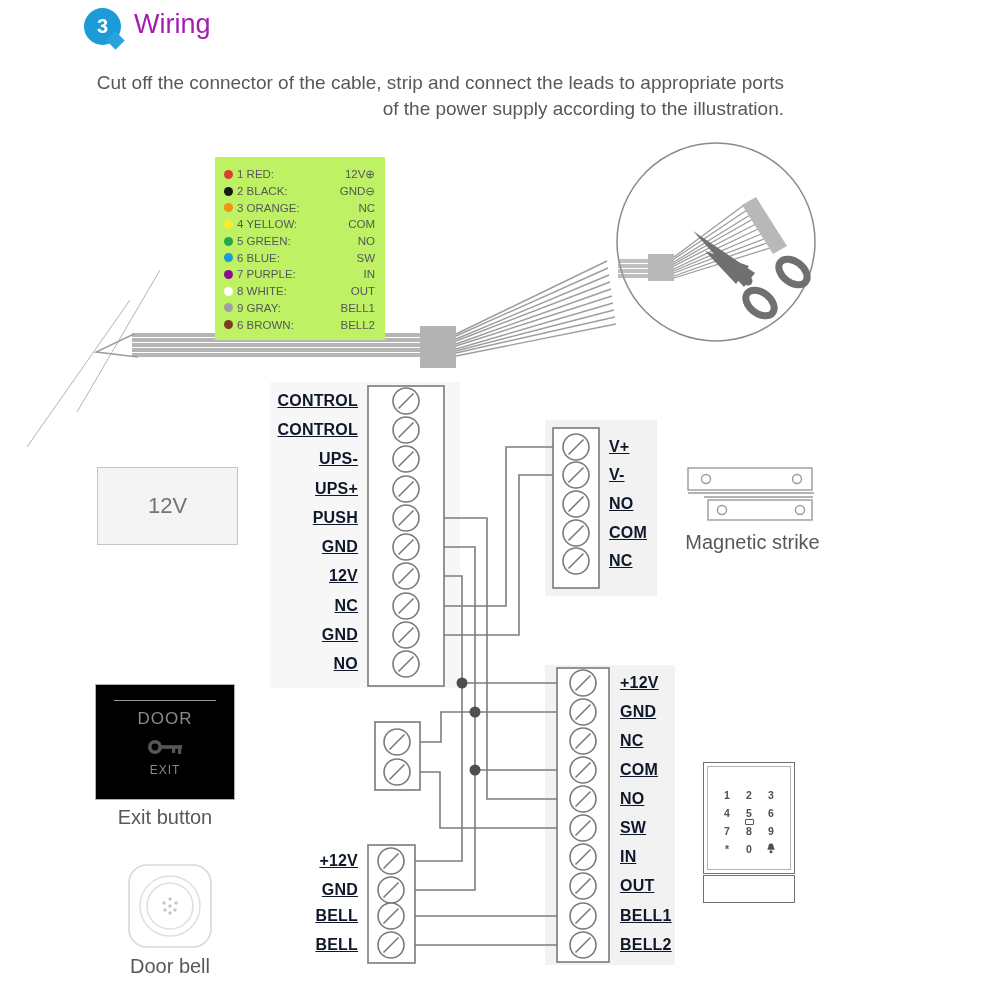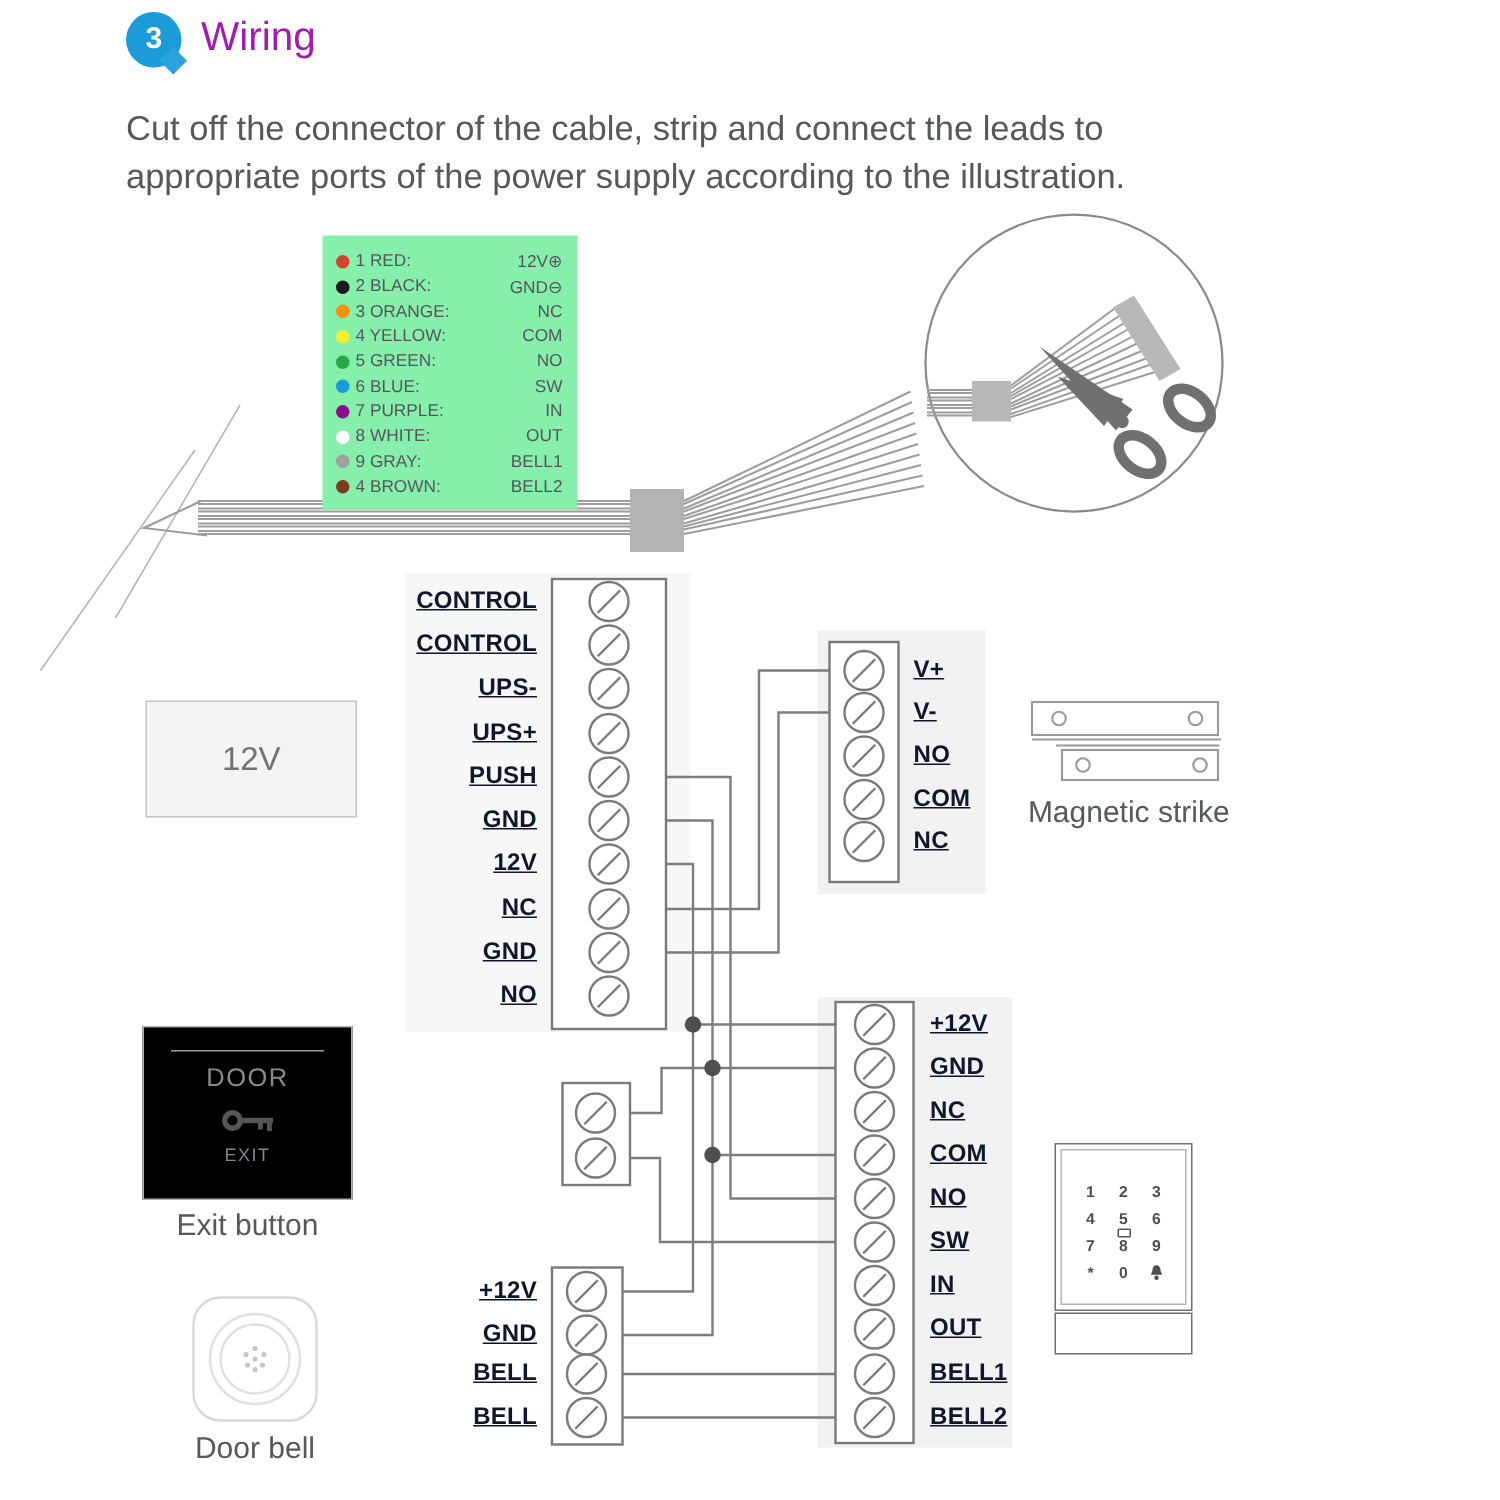--- a/index.html
+++ b/index.html
@@ -7,26 +7,26 @@
   body { font-family:"Liberation Sans", sans-serif; }
   #page { position:relative; width:1000px; height:1000px; background:#fff; overflow:hidden; }
 
   
   .badge { position:absolute; left:84px; top:8px; width:37px; height:37px; border-radius:50%;
            background:#1b9cd8; color:#fff; font-size:20px; font-weight:600;
            display:flex; align-items:center; justify-content:center; z-index:3; }
   .badge .tail { position:absolute; width:13px; height:13px; background:#2aa3dc;
            right:-1px; bottom:-2px; transform:rotate(45deg); z-index:-1; }
   .page-title { position:absolute; left:134px; top:9px; font-size:27px; color:#a21caf; z-index:3; }
-  .instructions { position:absolute; left:84px; top:70px; width:700px; font-size:23px;
-           line-height:1.38; color:#57585a; z-index:3; }
+  .instructions { position:absolute; left:84px; top:70px; width:700px; font-size:19px;
+           line-height:1.38; color:#57585a; z-index:3;text-align:right; }
 
   
   .legend { position:absolute; left:215px; top:157px; width:170px; height:183px;
-            background:#86efac; padding:9px 10px 7px 9px; z-index:3; }
+            background:#bef264; padding:9px 10px 7px 9px; z-index:3; }
   .legend-row { display:flex; justify-content:space-between; align-items:center;
             height:16.7px; font-size:11.5px; font-weight:500; color:#55565a; }
   .legend-left { display:flex; align-items:center; gap:4px; }
   .dot { width:9px; height:9px; border-radius:50%; display:inline-block; flex:0 0 9px; }
 
   
   #diagram { position:absolute; left:0; top:0; width:1000px; height:1000px; z-index:1; }
 
   
   .tl { position:absolute; height:22px; line-height:22px; font-size:16px; font-weight:700;
@@ -139,21 +139,21 @@
     <div class="legend-row">
         <span class="legend-left">
           <span class="dot" style="background-color: rgb(160, 160, 160);"></span>
           <span>9 GRAY:</span>
         </span>
         <span>BELL1</span>
       </div>
     <div class="legend-row">
         <span class="legend-left">
           <span class="dot" style="background-color: rgb(122, 60, 30);"></span>
-          <span>4 BROWN:</span>
+          <span>6 BROWN:</span>
         </span>
         <span>BELL2</span>
       </div>
   </div>
 
   <svg id="diagram" viewBox="0 0 1000 1000">
     <defs>
       <g id="term">
         <circle r="13" fill="#ffffff" stroke="#7a7a7a" stroke-width="1.6"></circle>
         <line x1="-7.5" y1="7.5" x2="7.5" y2="-7.5" stroke="#7a7a7a" stroke-width="1.6"></line>

